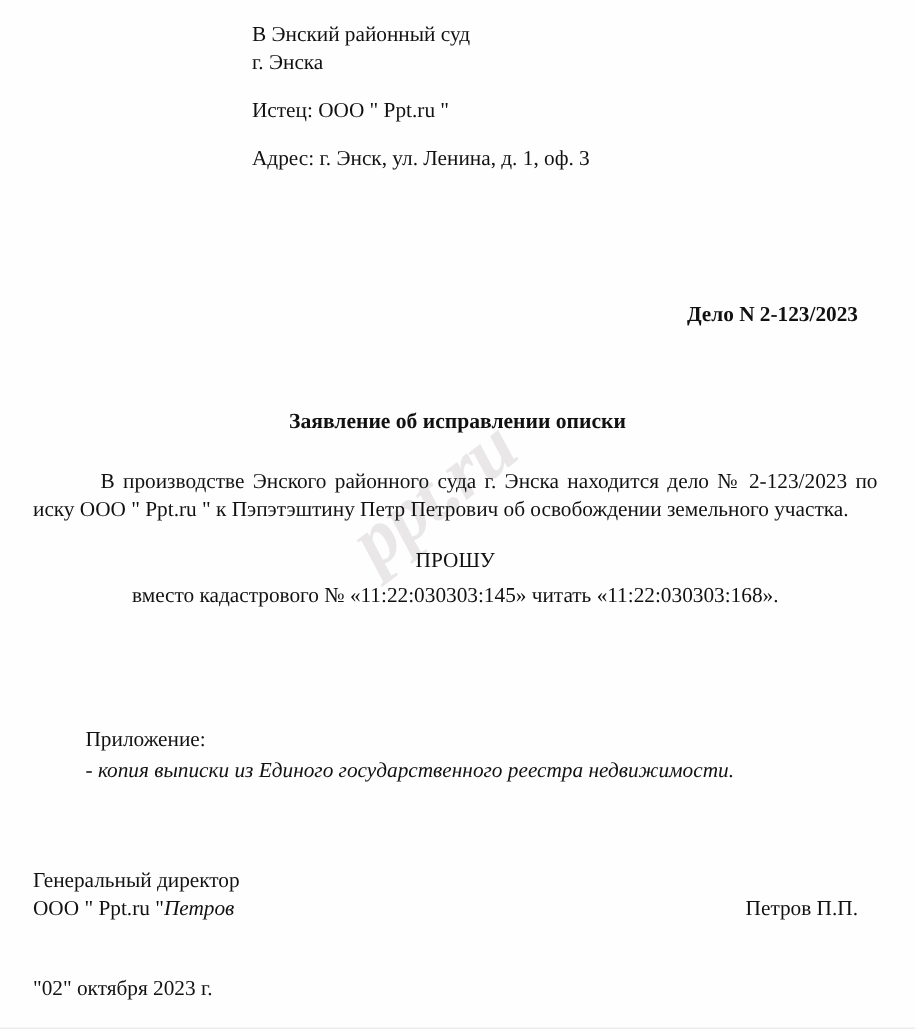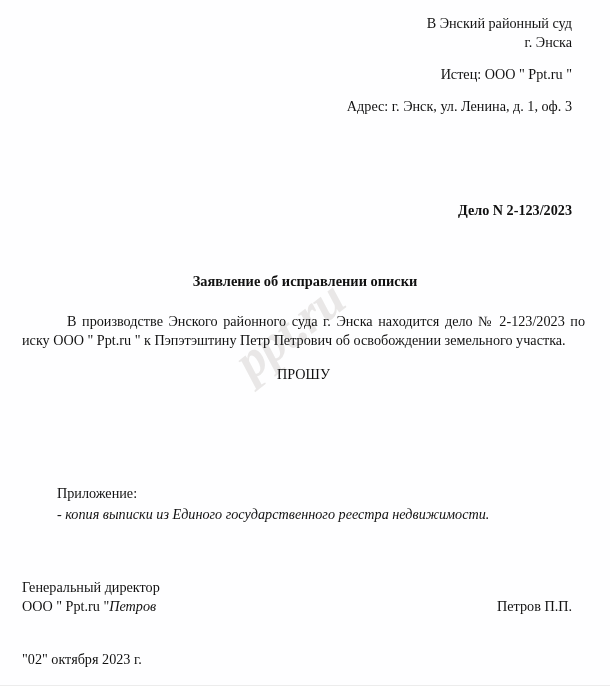--- a/index.html
+++ b/index.html
@@ -49,24 +49,23 @@
   }
 
   .content {
     position: relative;
     z-index: 2;
   }
 
   
   .header-block {
     position: absolute;
-    right: 38px;
+    right: 22px;
     top: 14px;
     width: 420px;
-    text-align: right;
   }
   .header-block .line {
     white-space: nowrap;
   }
   .header-gap-sm { height: 14px; }
   .header-gap-md { height: 13px; }
 
   .case-no {
     position: absolute;
     right: 38px;
@@ -171,20 +170,21 @@
       <div class="header-gap-md"></div>
     </div>
 
     <div class="case-no">Дело N 2-123/2023</div>
 
     <div class="doc-title">Заявление об исправлении описки</div>
 
     <div class="body-block">
       <p class="para">В производстве Энского районного суда г. Энска находится дело № 2-123/2023 по иску ООО " Ppt.ru " к Пэпэтэштину Петр Петрович об освобождении земельного участка.</p>
       <p class="proshu">ПРОШУ</p>
+      <p class="replace-line">вместо кадастрового № «11:22:030303:145» читать «11:22:030303:168».</p>
     </div>
 
     <div class="appendix">
       <div>Приложение:</div>
       <div class="appendix-item">- копия выписки из Единого государственного реестра недвижимости.</div>
     </div>
 
     <div class="sign-block">
       <div class="sign-left">Генеральный директор</div>
       <div class="sign-row">

